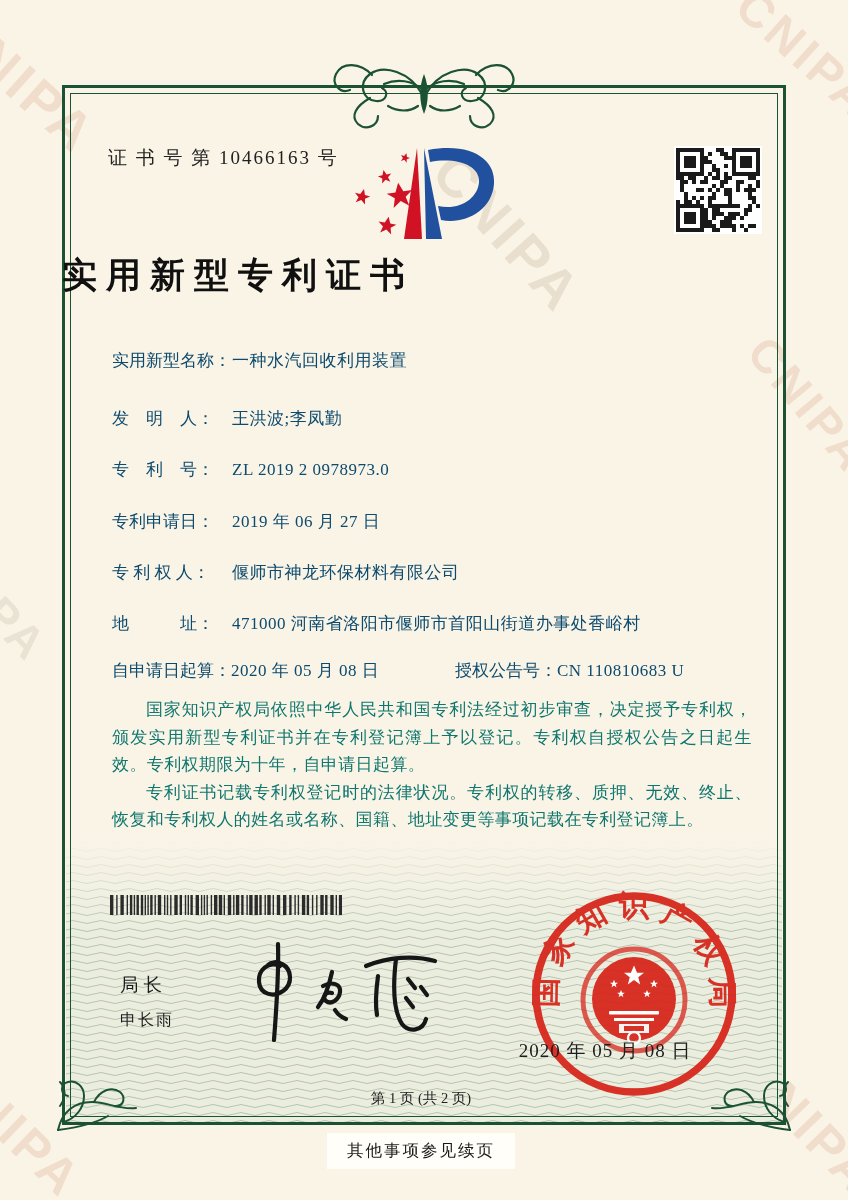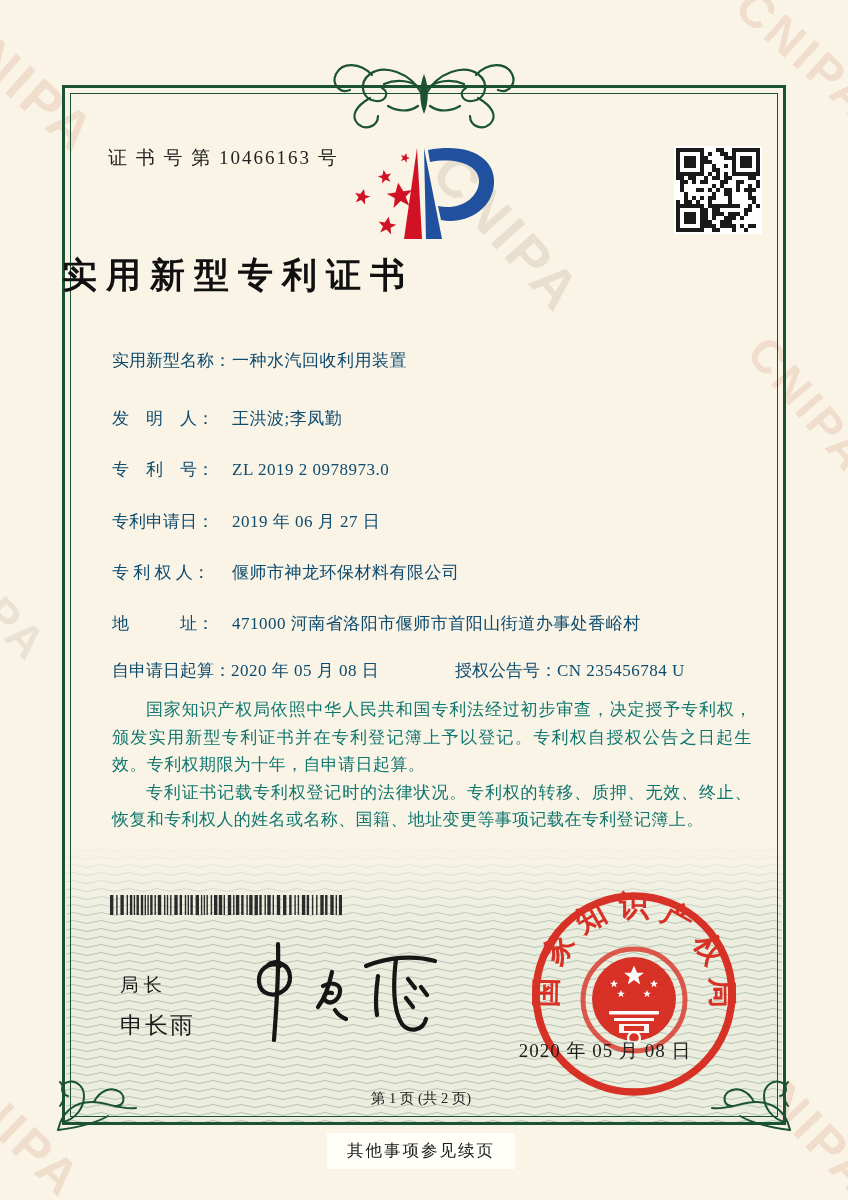--- a/index.html
+++ b/index.html
@@ -32,21 +32,21 @@
   .row{left:112px;width:660px;font-size:17px;white-space:nowrap;color:#0c4a6e;}
   .lab{display:inline-block;width:120px;}
   .val{letter-spacing:.5px;}
   .grant-no-group{position:absolute;left:343px;top:0;}
   
   .body-text{left:112px;top:696px;width:640px;font-size:17px;line-height:27.5px;
              text-align:justify;color:#0f766e;font-family:Liberation Serif, serif;}
   .body-text p{margin:0;text-indent:2em;letter-spacing:.4px;}
   
   .director-title{left:120px;top:972px;font-size:18.5px;letter-spacing:5px;}
-  .director-name{left:120px;top:1010px;font-size:23px;letter-spacing:2px;}
+  .director-name{left:120px;top:1010px;font-size:16px;letter-spacing:2px;}
   .seal-date{left:500px;top:1038px;width:210px;text-align:center;font-size:19px;
              letter-spacing:1px;color:#1d1d1d;z-index:6;}
   .page-num{left:62px;top:1089px;width:718px;text-align:center;font-size:14.5px;color:#222;}
   .cont-note{left:62px;top:1133px;width:718px;text-align:center;}
   .cont-note span{display:inline-block;background:#fffef8;padding:7px 20px;font-size:16.5px;
                   letter-spacing:2px;color:#181818;}
   svg{display:block;}
   .z2{z-index:2;} .z3{z-index:3;} .z5{z-index:5;}
 </style>
 </head>
@@ -371,21 +371,21 @@
 </div>
 <div class="abs row z3" style="top:561px;">
   <span class="lab">专 利 权 人：</span><span class="val">偃师市神龙环保材料有限公司</span>
 </div>
 <div class="abs row z3" style="top:612px;">
   <span class="lab">地　　　址：</span><span class="val">471000 河南省洛阳市偃师市首阳山街道办事处香峪村</span>
 </div>
 <div class="abs row z3" style="top:659px;">
   <span>自申请日起算：</span><span class="val">2020 年 05 月 08 日</span>
   <span class="grant-no-group">
-    <span>授权公告号：</span><span class="val">CN 235456784 U</span>
+    <span>授权公告号：</span><span class="val">CN 110810683 U</span>
   </span>
 </div>
 
 <div class="abs body-text z3">
   <p>国家知识产权局依照中华人民共和国专利法经过初步审查，决定授予专利权，颁发实用新型专利证书并在专利登记簿上予以登记。专利权自授权公告之日起生效。专利权期限为十年，自申请日起算。</p>
   <p>专利证书记载专利权登记时的法律状况。专利权的转移、质押、无效、终止、恢复和专利权人的姓名或名称、国籍、地址变更等事项记载在专利登记簿上。</p>
 </div>
 
 <svg id="barcode-svg" class="abs z3" style="left:110px;top:895px;" width="232" height="20" viewBox="0 0 232 20">
     <g fill="#2b2b2b">

